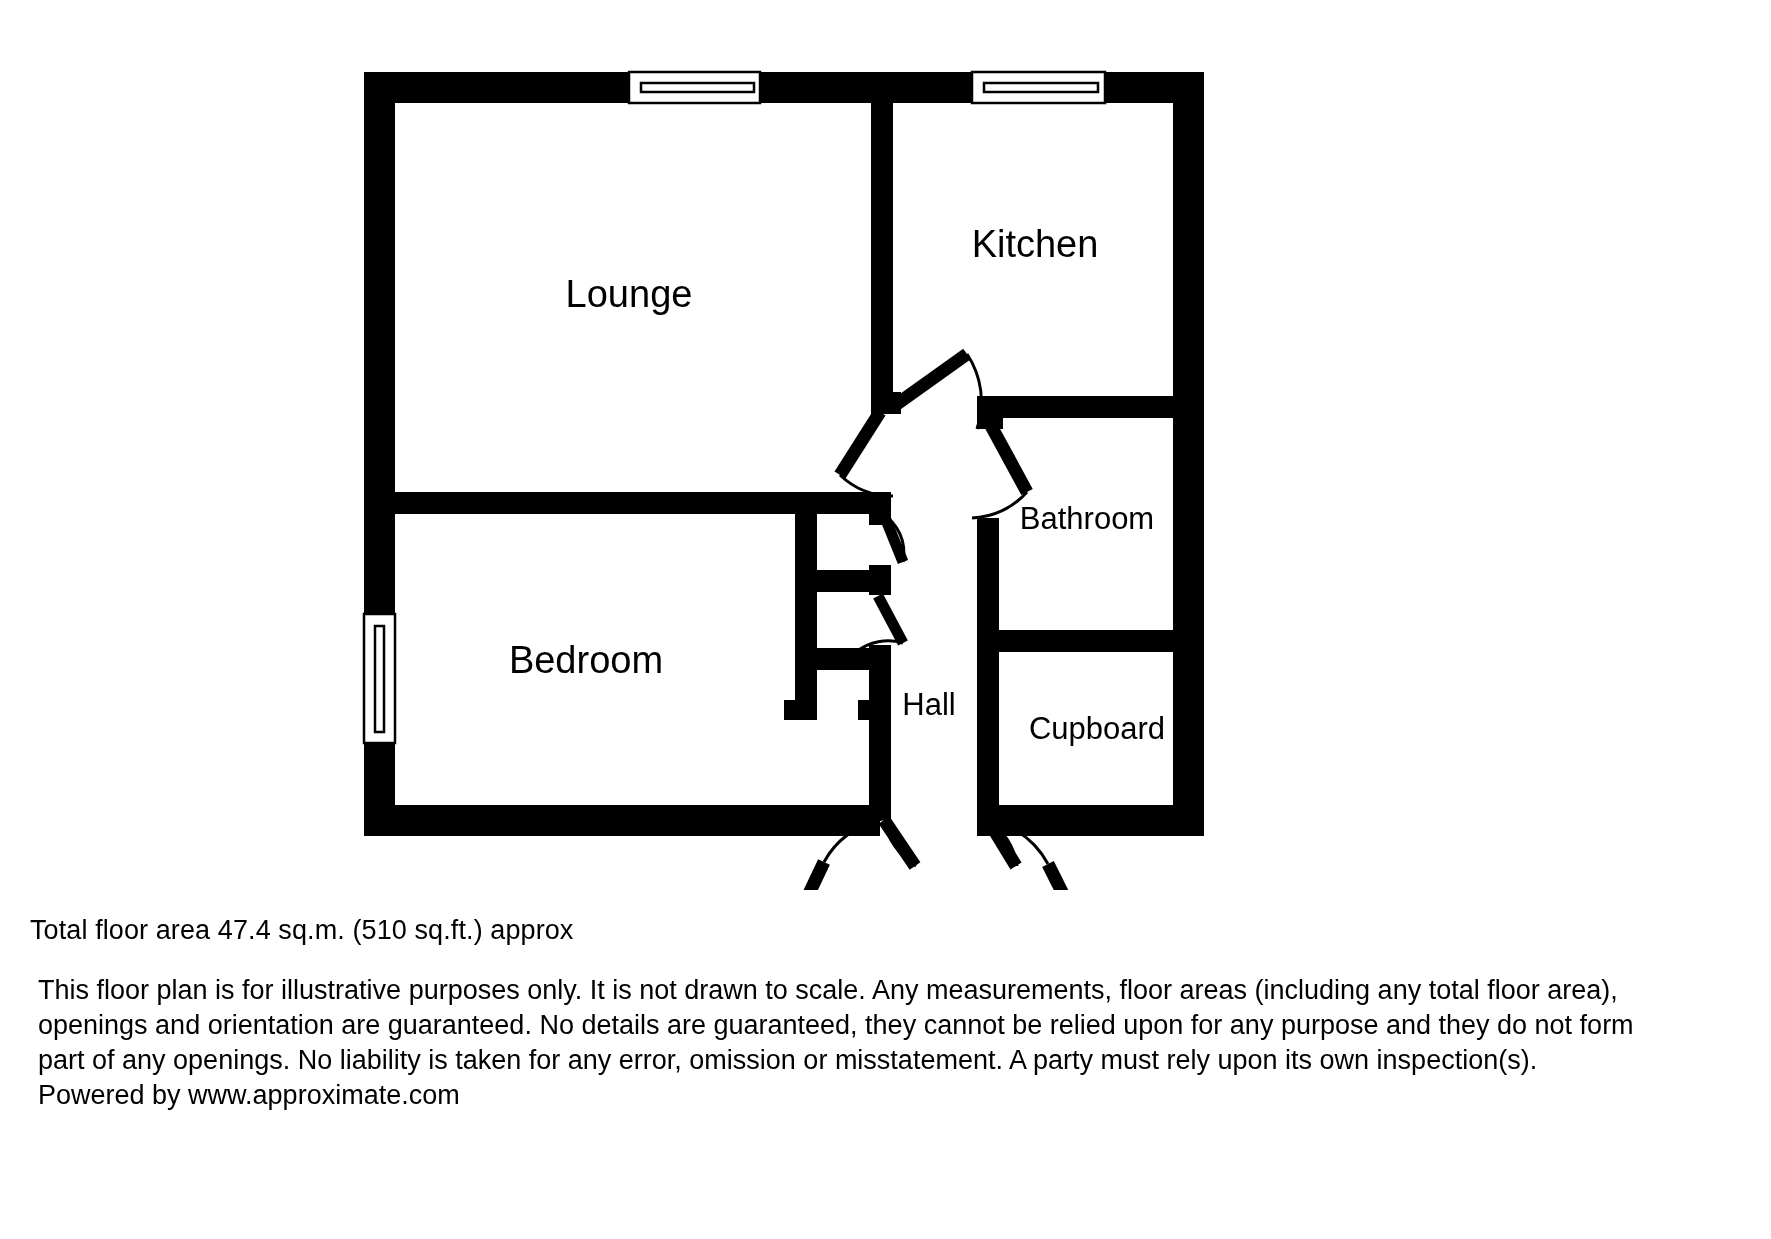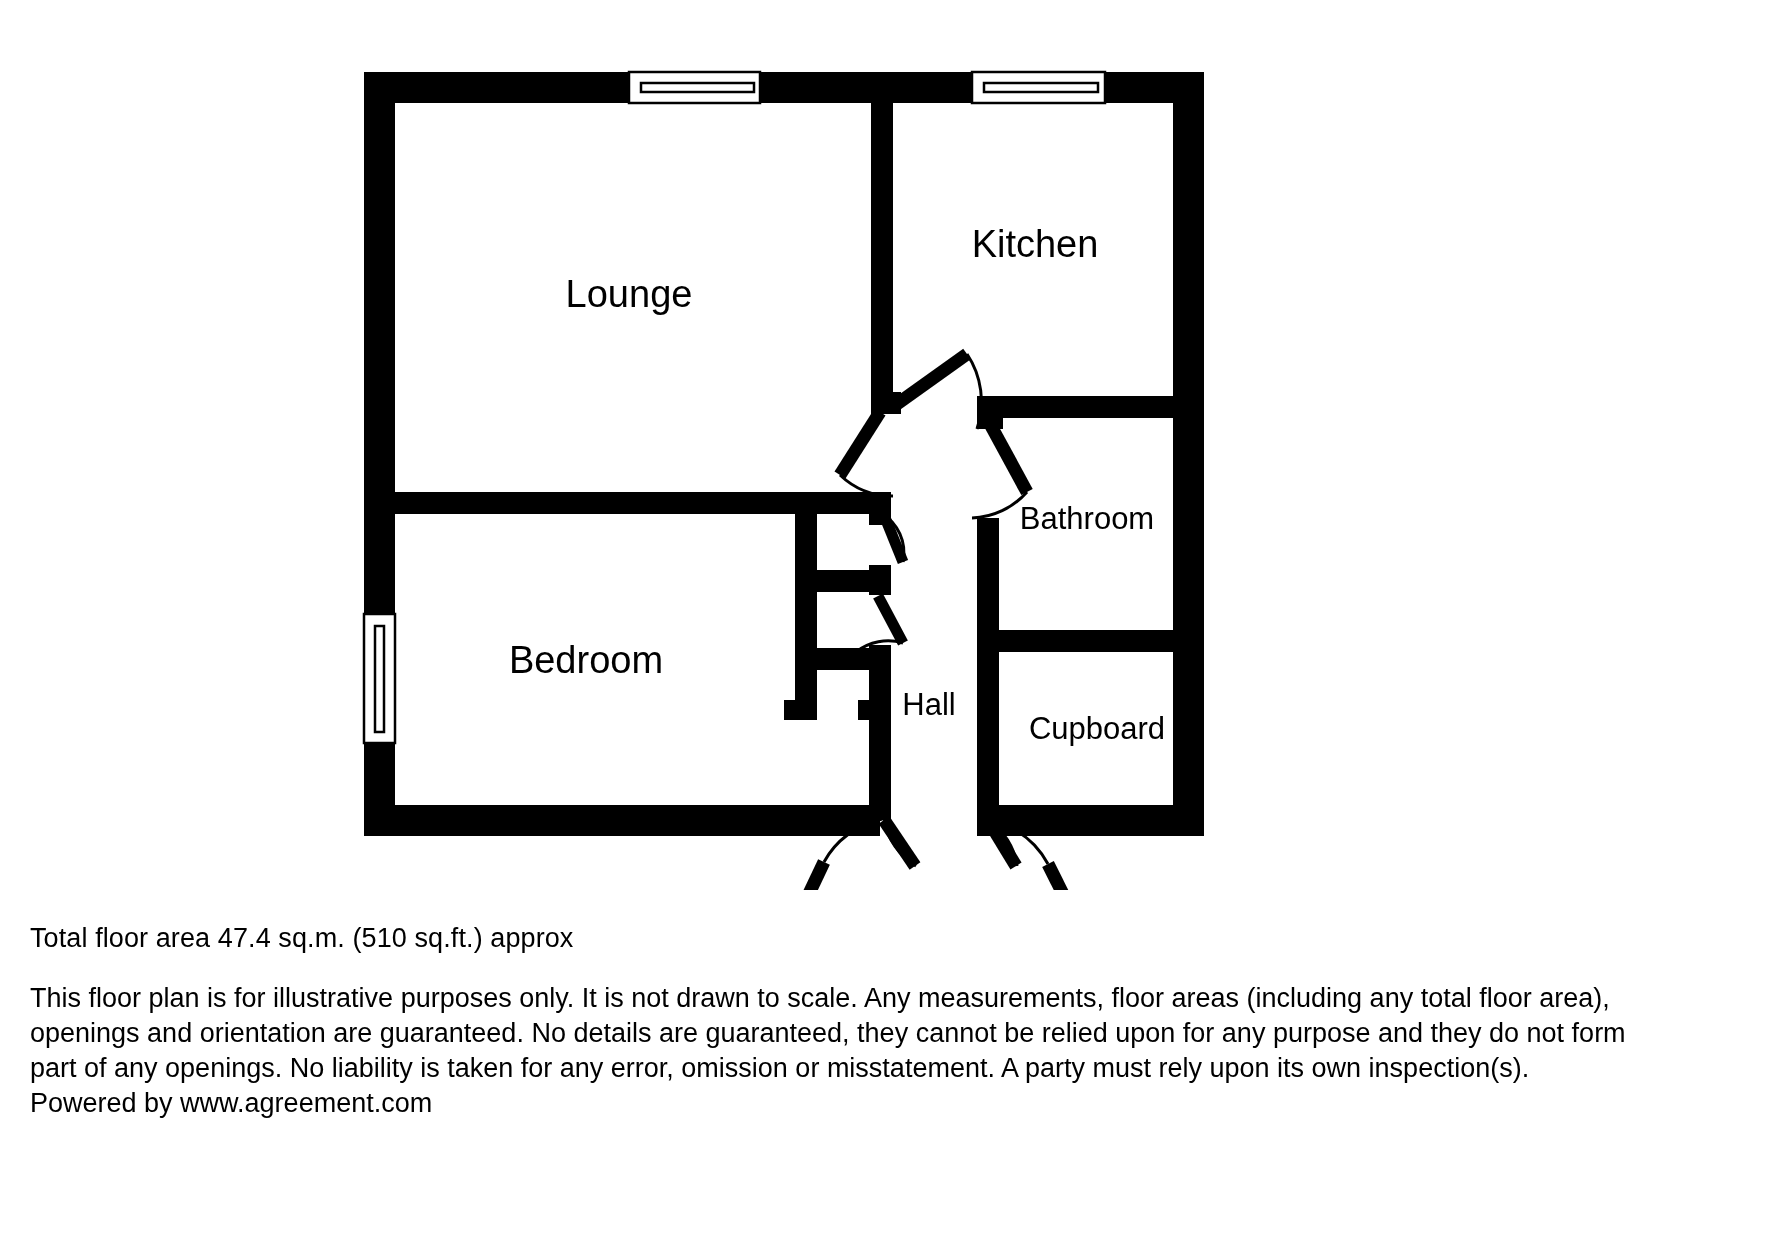--- a/index.html
+++ b/index.html
@@ -39,27 +39,27 @@
 
   #footer {
     position: absolute;
     left: 30px;
     top: 905px;
     width: 1720px;
   }
   #area-line {
     font-size: 27px;
     line-height: 34px;
-    margin: 16px 0 26px 0;
+    margin: 8px 0 26px 0;
     letter-spacing: 0.1px;
   }
   #disclaimer {
     font-size: 27px;
     line-height: 35px;
-    margin: 0;
+    margin: 8px;
     max-width: 1730px;
   }
   #disclaimer .dline { display: block; white-space: nowrap; }
 </style>
 </head>
 <body>
 
 <div id="plan-wrap">
   <svg id="floorplan-svg" viewBox="0 0 1771 890" xmlns="http://www.w3.org/2000/svg">
 
@@ -183,15 +183,15 @@
     </g>
   </svg>
 </div>
 
 <div id="footer">
   <p id="area-line">Total floor area 47.4 sq.m. (510 sq.ft.) approx</p>
   <p id="disclaimer">
     <span class="dline">This floor plan is for illustrative purposes only. It is not drawn to scale. Any measurements, floor areas (including any total floor area),</span>
     <span class="dline">openings and orientation are guaranteed. No details are guaranteed, they cannot be relied upon for any purpose and they do not form</span>
     <span class="dline">part of any openings. No liability is taken for any error, omission or misstatement. A party must rely upon its own inspection(s).</span>
-    <span class="dline">Powered by www.agreement.com</span>
+    <span class="dline">Powered by www.approximate.com</span>
   </p>
 </div>
 
 </body></html>

